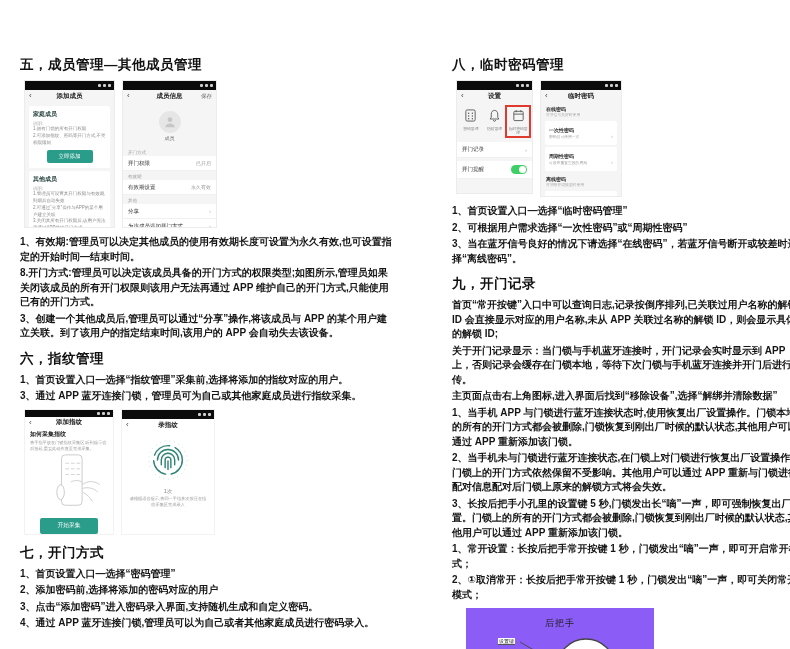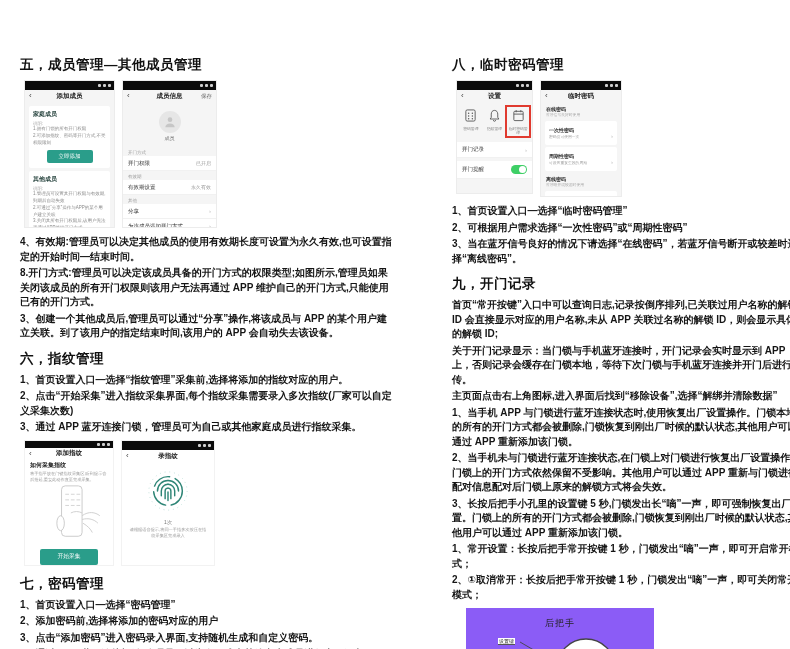--- a/index.html
+++ b/index.html
@@ -142,27 +142,26 @@
         <span class="chev"></span>
       </div>
       <div class="m-row">
         <span>为该成员添加开门方式</span>
         <span class="chev"></span>
       </div>
 
     </div>
   </div>
 
-  <p class="bt">4、有效期:管理员可以决定其他成员的使用有效期长度可设置为永久有效,也可设置指定的开始时间—结束时间。</p>
+  <p class="bt">1、有效期:管理员可以决定其他成员的使用有效期长度可设置为永久有效,也可设置指定的开始时间—结束时间。</p>
   <p class="bt">8.开门方式:管理员可以决定该成员具备的开门方式的权限类型;如图所示,管理员如果关闭该成员的所有开门权限则该用户无法再通过 APP 维护自己的开门方式,只能使用已有的开门方式。</p>
   <p class="bt">3、创建一个其他成员后,管理员可以通过“分享”操作,将该成员与 APP 的某个用户建立关联。到了该用户的指定结束时间,该用户的 APP 会自动失去该设备。</p>
 
   <h2 class="sec">六，指纹管理</h2>
   <p class="bt">1、首页设置入口—选择“指纹管理”采集前,选择将添加的指纹对应的用户。</p>
-  <p class="bt">2、点击“开始采集”进入指纹采集界面,每个指纹采集需要录入多次指纹(厂家可以自定义采集次数)</p>
   <p class="bt">3、通过 APP 蓝牙连接门锁，管理员可为自己或其他家庭成员进行指纹采集。</p>
 
   <div class="phones" style="margin-top:5px;">
 
     <div class="phone white" style="width:88px;height:124px;">
       <div class="p-status">
           <i></i>
           <i></i>
           <i></i>
         </div>
@@ -221,21 +220,21 @@
             <path d="M20 20 a3 3 0 0 0 -3 3 v8"></path>
             <line x1="20" y1="24" x2="20" y2="33"></line>
           </g>
         </svg>
         <div class="fp-step">1次</div>
         <div class="fp-caption">请根据语音提示,将同一手指多次按压在指纹采集区完成录入</div>
       </div>
     </div>
   </div>
 
-  <h2 class="sec">七，密码管理</h2>
+  <h2 class="sec">七，开门方式</h2>
   <p class="bt">1、首页设置入口—选择“密码管理”</p>
   <p class="bt">2、添加密码前,选择将添加的密码对应的用户</p>
   <p class="bt">3、点击“添加密码”进入密码录入界面,支持随机生成和自定义密码。</p>
   <p class="bt">4、通过 APP 蓝牙连接门锁,管理员可以为自己或者其他家庭成员进行密码录入。</p>
 </div>
 
 <div class="col col-right">
 
   <h1 class="sec">八，临时密码管理</h1>
 

